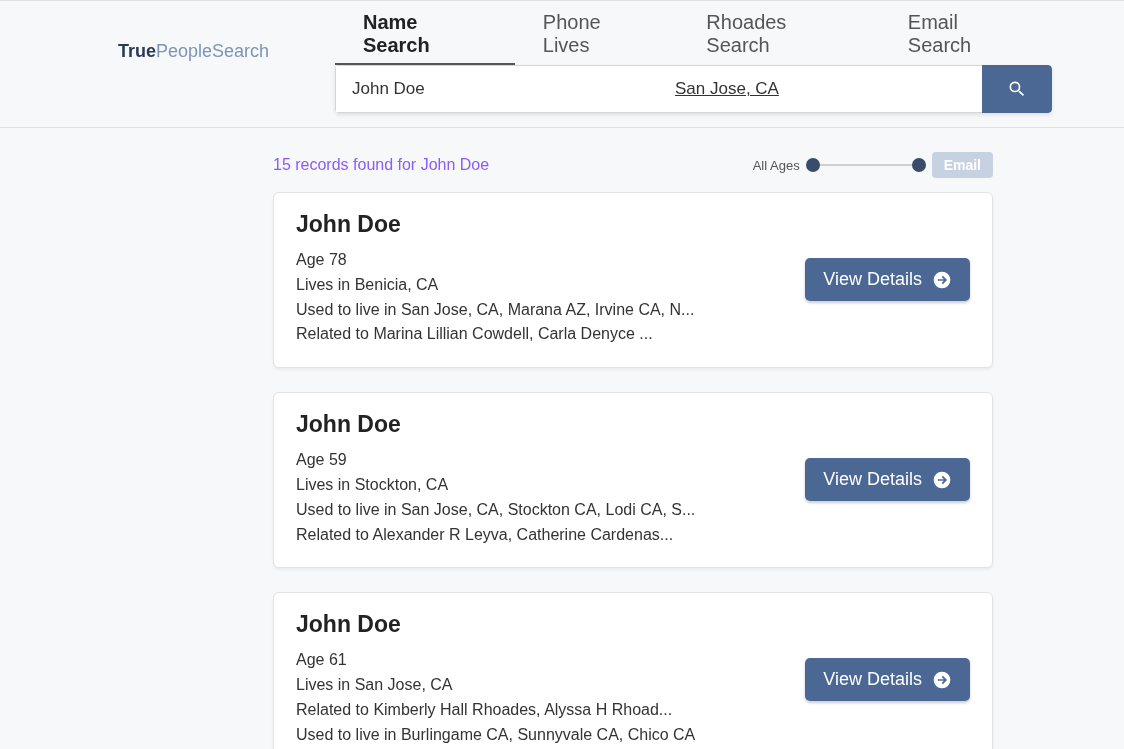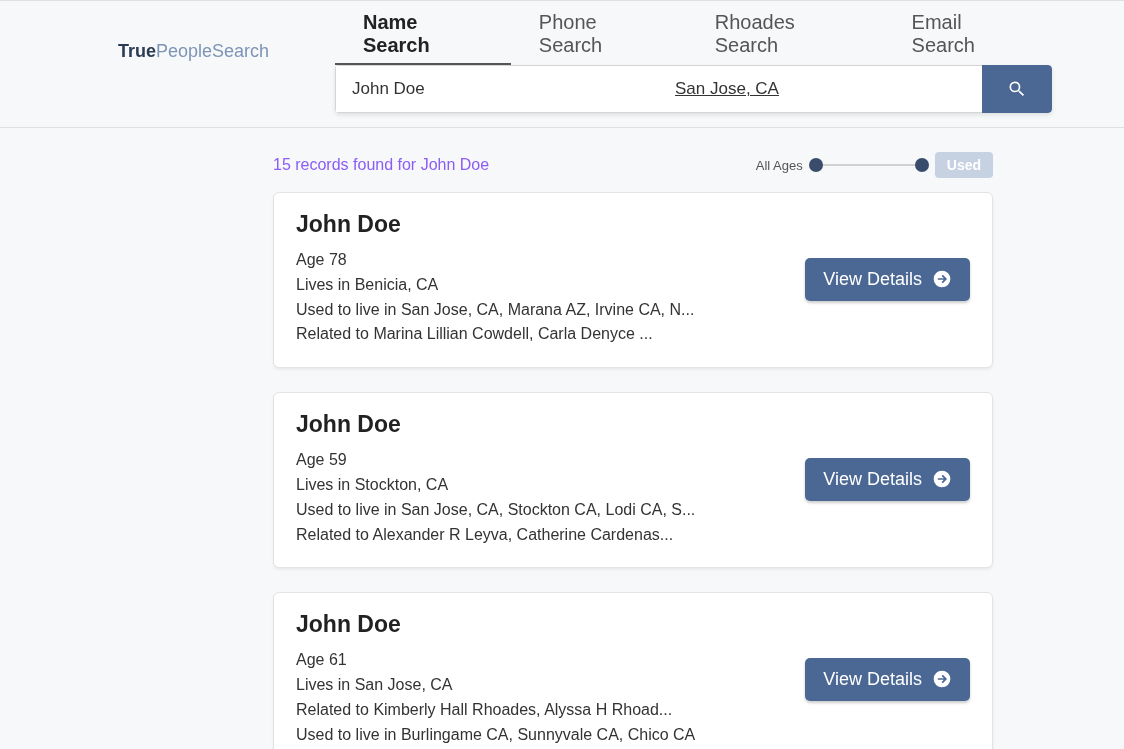--- a/index.html
+++ b/index.html
@@ -147,39 +147,39 @@
   .details-btn {
     background: #4b6894;
     color: #fff;
     border: none;
     border-radius: 5px;
     padding: 11px 18px;
     font-size: 18px;
     font-weight: 500;
     cursor: pointer;
     display: flex;
-    align-items: flex-start;
+    align-items: flex-end;
     gap: 10px;
     box-shadow: 0 2px 3px rgba(0,0,0,.2);
     white-space: nowrap;
   }
   .details-btn svg { width: 20px; height: 20px; fill: #fff; }
 </style>
 </head>
 <body>
 
 <div class="topbar">
   <div class="topbar-inner">
     <div class="brand">
       <span class="b1">True</span><span class="b2">PeopleSearch</span>
     </div>
     <div class="search-col">
       <div class="tabs">
         <div class="tab active">Name Search</div>
-        <div class="tab">Phone Search</div>
+        <div class="tab">Phone Lives</div>
         <div class="tab">Rhoades Search</div>
         <div class="tab">Email Search</div>
       </div>
       <div class="search-row">
         <input class="search-input" value="John Doe" style="">
         <input class="search-input" value="San Jose, CA" style="">
         <button class="search-btn">
           <svg viewBox="0 0 24 24">
               <path d="M15.5 14h-.79l-.28-.27A6.471 6.471 0 0016 9.5 6.5 6.5 0 109.5 16c1.61 0 3.09-.59 4.23-1.57l.27.28v.79l5 4.99L20.49 19l-4.99-5zM9.5 14A4.5 4.5 0 119.5 5a4.5 4.5 0 010 9z"></path>
             </svg>
@@ -192,21 +192,21 @@
 <div class="content">
   <div class="result-head">
     <div class="result-count">15 records found for John Doe</div>
     <div class="filter">
       <span class="filter-label">All Ages</span>
       <div class="slider">
         <div class="slider-track"></div>
         <div class="slider-dot left"></div>
         <div class="slider-dot right"></div>
       </div>
-      <button class="apply-btn">Used</button>
+      <button class="apply-btn">Email</button>
     </div>
   </div>
 
   <div id="cards">
       <div class="card">
     <div class="card-left">
       <div class="card-name">John Doe</div>
       <div class="card-line">Age 78</div>
       <div class="card-line">Lives in Benicia, CA</div>
       <div class="card-line">Used to live in San Jose, CA, Marana AZ, Irvine CA, N...</div>

